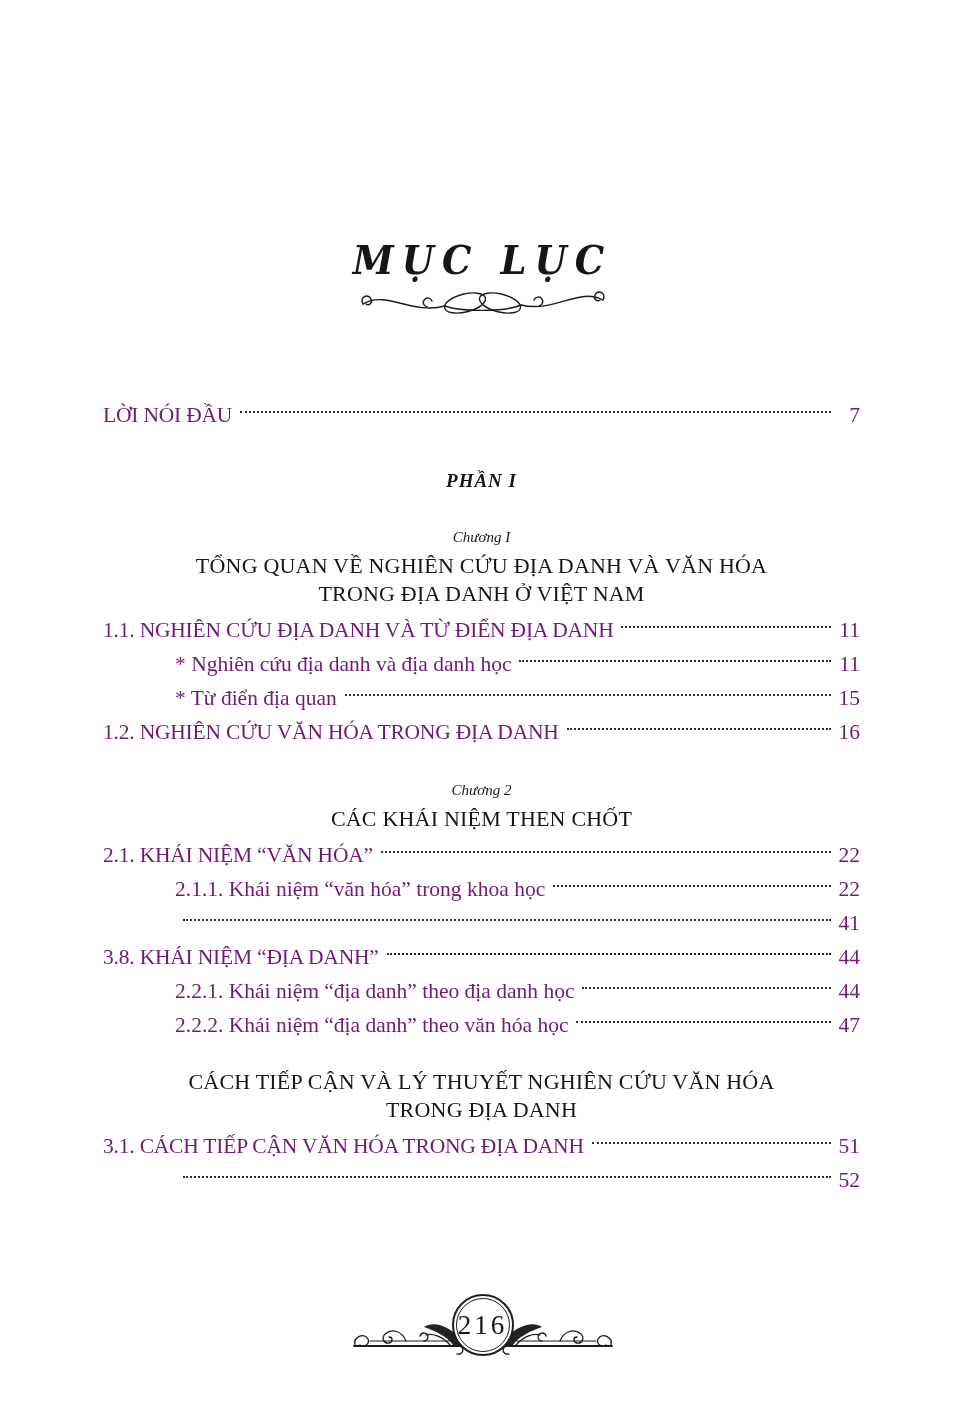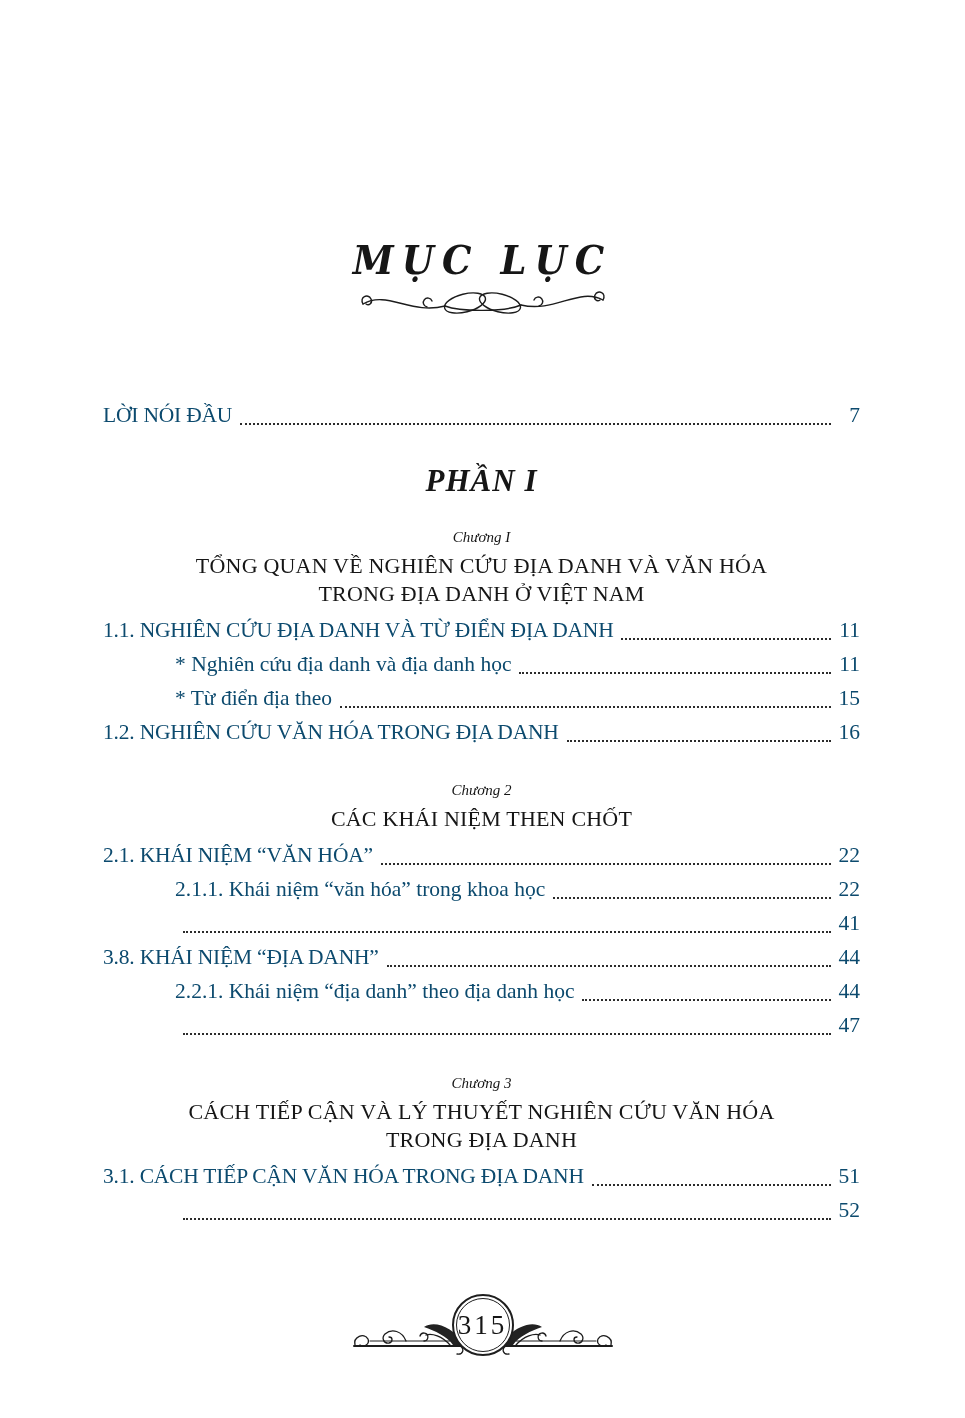--- a/index.html
+++ b/index.html
@@ -28,40 +28,40 @@
     letter-spacing: 8px;
     line-height: 44px;
     transform: scaleY(1.05);
   }
   .title-flourish { display: block; margin: 0 auto; }
 
   
   .toc { margin: 80px 105px 0 103px; }
   .row {
     display: flex;
-    align-items: flex-end;
+    align-items: center;
     font-size: 21.5px;
     line-height: 34px;
-    color: #0c4a6e;
+    color: #701a75;
   }
   .row .lbl { white-space: nowrap; }
   .row.lvl1 .lbl { letter-spacing: -0.2px; }
   .row.lvl2 { padding-left: 72px; }
   .dots {
     flex: 1 1 auto;
     min-width: 14px;
     border-bottom: 2px dotted #2b2b2b;
     margin: 0 3px 7px 8px;
   }
   .pg { min-width: 26px; text-align: right; }
 
   
   .part { text-align: center; margin-top: 34px; }
   .part-kicker {
-    font-size: 31px;
+    font-size: 19px;
     font-weight: 700;
     font-style: italic;
     letter-spacing: 1px;
     line-height: 30px;
   }
   .part-title {
     font-size: 24px;
     font-weight: 700;
     line-height: 30px;
     margin-top: 3px;
@@ -151,21 +151,21 @@
         <span class="lbl">1.1. NGHIÊN CỨU ĐỊA DANH VÀ TỪ ĐIỂN ĐỊA DANH</span>
         <span class="dots"></span>
         <span class="pg">11</span>
       </div>
       <div class="row lvl2">
         <span class="lbl">* Nghiên cứu địa danh và địa danh học</span>
         <span class="dots"></span>
         <span class="pg">11</span>
       </div>
       <div class="row lvl2">
-        <span class="lbl">* Từ điển địa theo</span>
+        <span class="lbl">* Từ điển địa quan</span>
         <span class="dots"></span>
         <span class="pg">15</span>
       </div>
       <div class="row lvl1">
         <span class="lbl">1.2. NGHIÊN CỨU VĂN HÓA TRONG ĐỊA DANH</span>
         <span class="dots"></span>
         <span class="pg">16</span>
       </div>
     </section>
 
@@ -192,28 +192,28 @@
         <span class="lbl">3.8. KHÁI NIỆM “ĐỊA DANH”</span>
         <span class="dots"></span>
         <span class="pg">44</span>
       </div>
       <div class="row lvl2">
         <span class="lbl">2.2.1. Khái niệm “địa danh” theo địa danh học</span>
         <span class="dots"></span>
         <span class="pg">44</span>
       </div>
       <div class="row lvl2">
+        <span class="lbl">2.2.2. Khái niệm “địa danh” theo văn hóa học</span>
         <span class="dots"></span>
         <span class="pg">47</span>
       </div>
     </section>
 
     <section class="section">
       <div class="chapter-head">
-        <div class="chapter-kicker">Chương 3</div>
         <div class="chapter-title">CÁCH TIẾP CẬN VÀ LÝ THUYẾT NGHIÊN CỨU VĂN HÓA</div>
         <div class="chapter-title">TRONG ĐỊA DANH</div>
       </div>
       <div class="row lvl1">
         <span class="lbl">3.1. CÁCH TIẾP CẬN VĂN HÓA TRONG ĐỊA DANH</span>
         <span class="dots"></span>
         <span class="pg">51</span>
       </div>
       <div class="row lvl2">
         <span class="dots"></span>
@@ -227,21 +227,21 @@
       <path d="M4 41 L 116 41" stroke-width="2"></path>
       <path d="M20 36 L 100 36" stroke-width="1"></path>
       <path d="M5 40 c -2 -8, 9 -13, 13 -6 c 2 5, -4 9, -8 6"></path>
       <path d="M56 36 c -4 -10, -14 -13, -21 -7 c -4 4, -1 10, 4 9 c 4 -1, 4 -6, 0 -6"></path>
       <path d="M74 36 a4 4 0 1 0 -4 -5"></path>
       <path d="M116 40 C 102 21, 84 15, 74 22 C 85 26, 97 31, 103 40 Z" fill="#222222" stroke="none"></path>
       <path d="M100 40 C 92 31, 82 28, 76 30"></path>
       <path d="M110 41 c 5 3, 3 9, -3 8"></path>
     </svg>
     <div class="badge-outer">
-      <div class="badge-inner">315</div>
+      <div class="badge-inner">216</div>
     </div>
     <svg class="flourish right" width="118" height="54" viewBox="0 0 118 54" fill="none" stroke="#1c1c1c" stroke-width="1.3" stroke-linecap="round">
       <path d="M4 41 L 116 41" stroke-width="2"></path>
       <path d="M20 36 L 100 36" stroke-width="1"></path>
       <path d="M5 40 c -2 -8, 9 -13, 13 -6 c 2 5, -4 9, -8 6"></path>
       <path d="M56 36 c -4 -10, -14 -13, -21 -7 c -4 4, -1 10, 4 9 c 4 -1, 4 -6, 0 -6"></path>
       <path d="M74 36 a4 4 0 1 0 -4 -5"></path>
       <path d="M116 40 C 102 21, 84 15, 74 22 C 85 26, 97 31, 103 40 Z" fill="#222222" stroke="none"></path>
       <path d="M100 40 C 92 31, 82 28, 76 30"></path>
       <path d="M110 41 c 5 3, 3 9, -3 8"></path>

